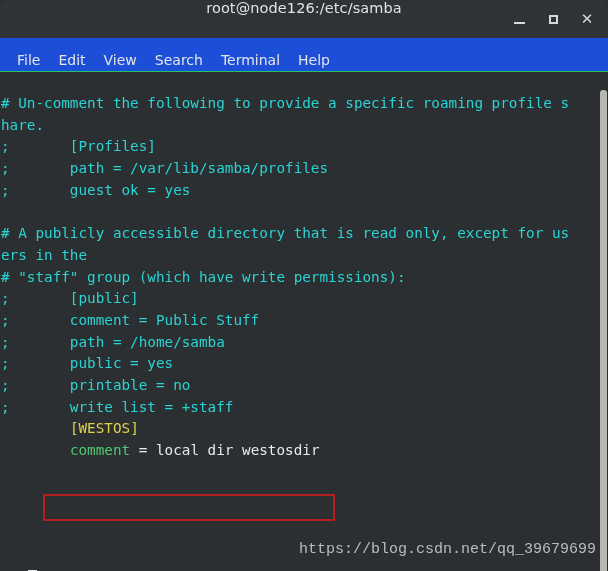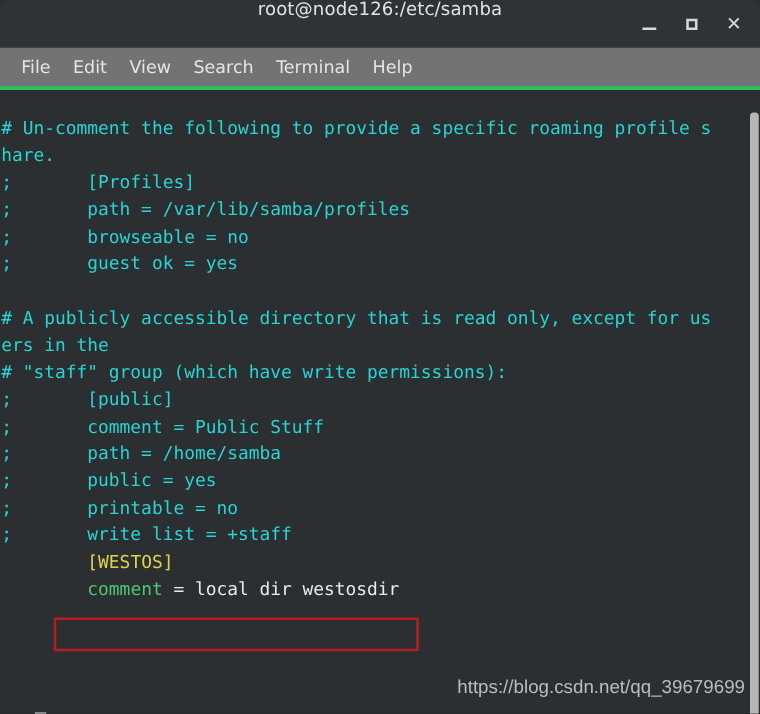--- a/index.html
+++ b/index.html
@@ -78,26 +78,26 @@
     display: block;
     font-size: 15px;
     font-weight: bold;
     color: #d5d9da;
     line-height: 1;
   }
 
   
   .menubar {
     height: 34px;
-    background: #737373;
-    display: flex;
-    align-items: center;
+    background: #1d4ed8;
+    display: flex;
+    align-items: flex-end;
     padding-left: 8px;
     box-sizing: border-box;
-    border-bottom: 3px solid #22c55e;
+    border-bottom: 1px solid #22c55e;
   }
   .menuitem {
     color: #e2e6e7;
     font-family: "DejaVu Sans", sans-serif;
     font-size: 14px;
     padding: 3px 9px;
     white-space: nowrap;
     border-radius: 3px;
     user-select: none;
   }
@@ -163,21 +163,21 @@
   .annot-box {
     position: absolute;
     border: 2px solid #b61f1f;
     box-sizing: border-box;
     pointer-events: none;
   }
 
   
   .watermark {
     position: absolute;
-    font-family: Liberation Sans, sans-serif;
+    font-family: Liberation Mono, monospace;
     font-size: 15px;
     color: #b9bdbe;
     white-space: nowrap;
     user-select: none;
   }
 
   
   .scrollbar-track {
     position: absolute;
     right: 0;
@@ -225,21 +225,20 @@
     <div class="menuitem">Help</div>
   </div>
 
   <div class="terminal">
 
     <div class="term-body" id="term-body">
         <div class="line"><span class="c-cyan"># Un-comment the following to provide a specific roaming profile s</span></div>
         <div class="line"><span class="c-cyan">hare.</span></div>
         <div class="line"><span class="c-cyan">;       [Profiles]</span></div>
         <div class="line"><span class="c-cyan">;       path = /var/lib/samba/profiles</span></div>
-        <div class="line"><span class="c-cyan">;       browseable = no</span></div>
         <div class="line"><span class="c-cyan">;       guest ok = yes</span></div>
         <div class="line"><span class="c-cyan"></span></div>
         <div class="line"><span class="c-cyan"># A publicly accessible directory that is read only, except for us</span></div>
         <div class="line"><span class="c-cyan">ers in the</span></div>
         <div class="line"><span class="c-cyan"># "staff" group (which have write permissions):</span></div>
         <div class="line"><span class="c-cyan">;       [public]</span></div>
         <div class="line"><span class="c-cyan">;       comment = Public Stuff</span></div>
         <div class="line"><span class="c-cyan">;       path = /home/samba</span></div>
         <div class="line"><span class="c-cyan">;       public = yes</span></div>
         <div class="line"><span class="c-cyan">;       printable = no</span></div>

